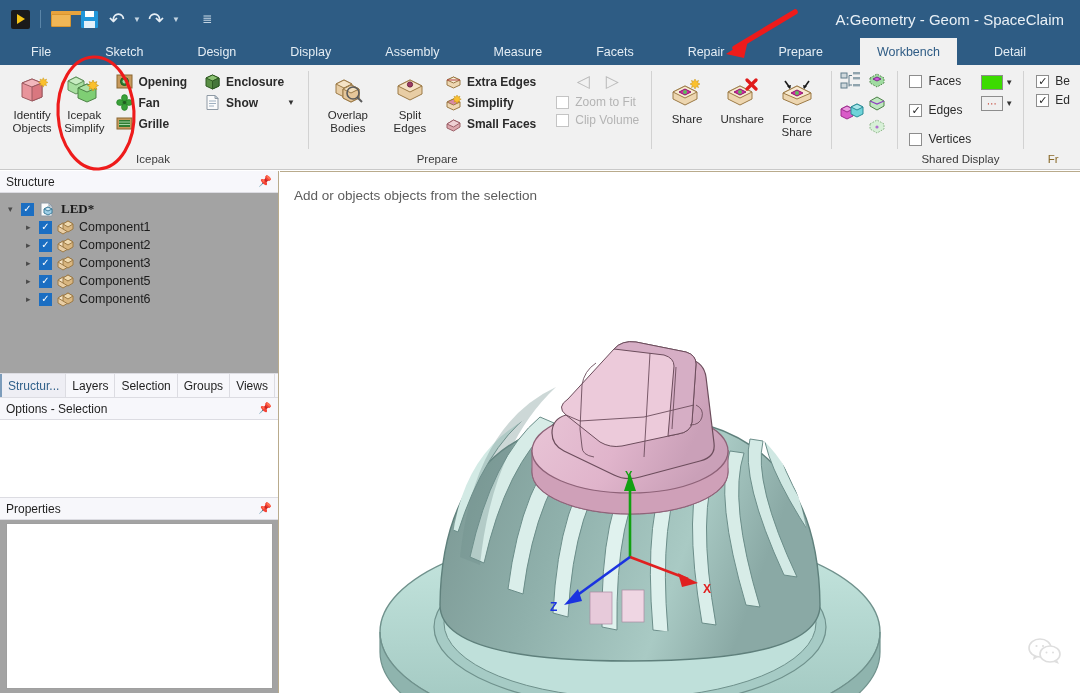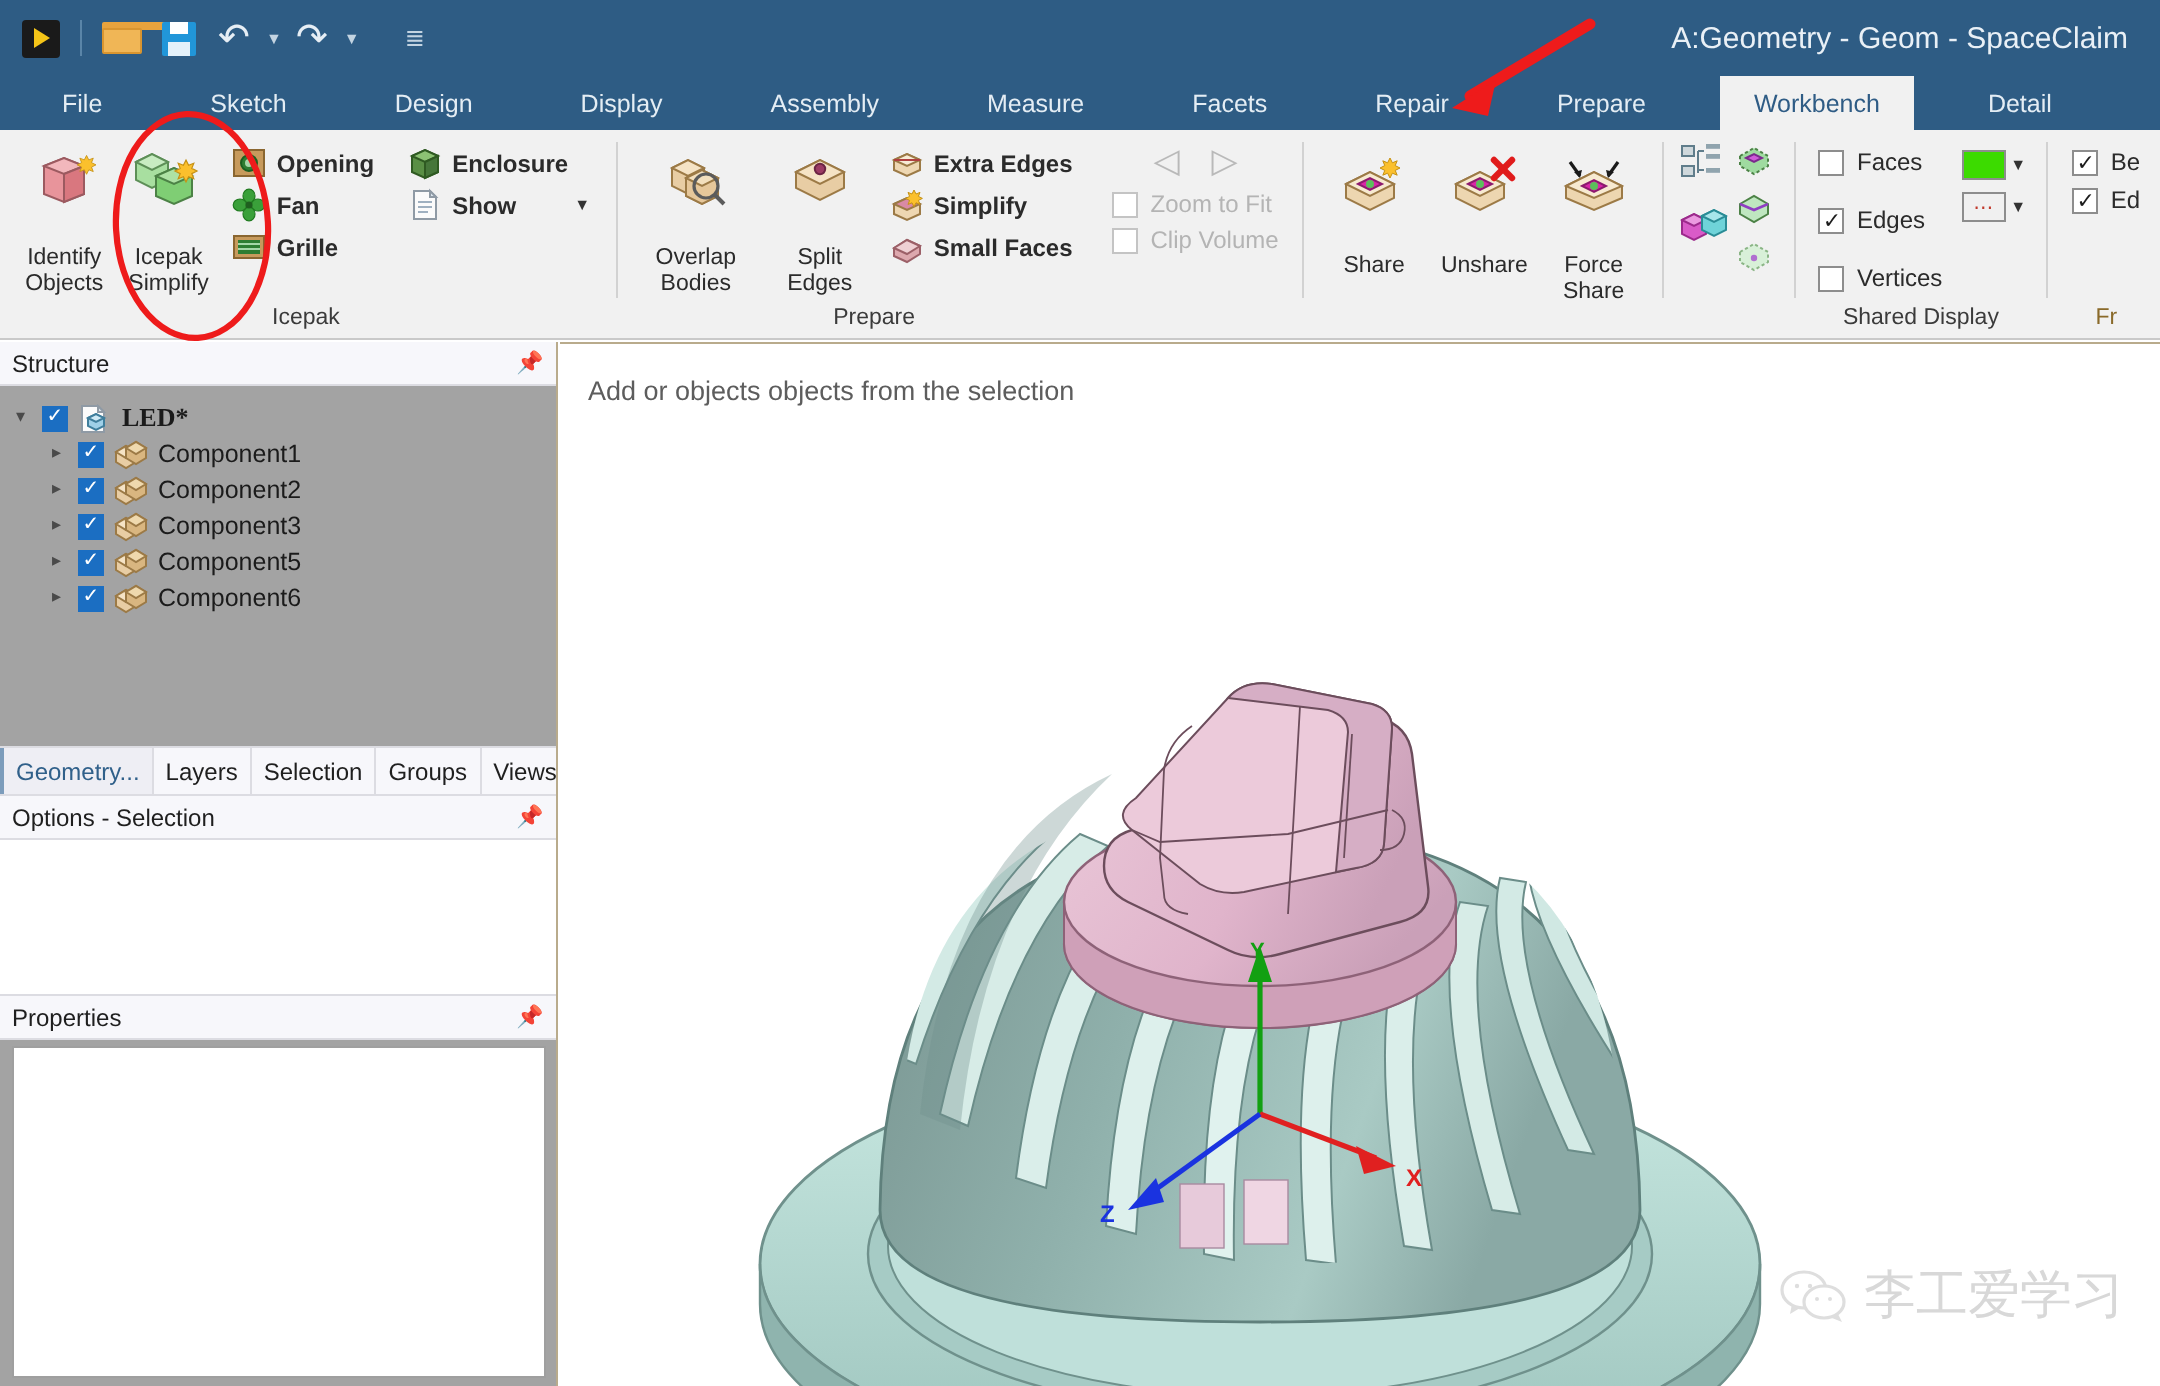--- a/index.html
+++ b/index.html
@@ -66,21 +66,21 @@
   .rgroup-inner { display: flex; align-items: flex-start; padding: 4px 6px 0 6px; flex: 1; }
   .rgroup-title {
     text-align: center; font-size: 11.5px; color: #3b3b3b; padding-bottom: 3px; height: 17px;
   }
   .vsep { width: 1px; background: #d2d2d2; margin: 6px 2px 20px 2px; }
 
   .bigbtn {
     width: 62px; display: flex; flex-direction: column; align-items: center;
     padding-top: 3px; cursor: default;
   }
-  .bigbtn .lbl { font-size: 11.5px; color: #2b2b2b; text-align: center; line-height: 13px; margin-top: 17px;}
+  .bigbtn .lbl { font-size: 11.5px; color: #2b2b2b; text-align: center; line-height: 13px; margin-top: 3px;}
   .bigbtn .ic { height: 34px; display: flex; align-items: center; justify-content: center; }
 
   .smallcol { display: flex; flex-direction: column; padding-top: 3px; gap: 2px; }
   .smallbtn { display: flex; align-items: center; gap: 5px; padding: 1px 5px 1px 2px; cursor: default; font-weight: bold; }
   .smallbtn .lbl { font-size: 12px; color: #2b2b2b; white-space: nowrap; }
   .ic16 { width: 17px; height: 17px; flex: 0 0 17px; position: relative; }
 
   .chkrow { display: flex; align-items: center; gap: 6px; padding: 2px 4px; }
   .chk {
     width: 13px; height: 13px; border: 1px solid #8d8d8d; background: #fff;
@@ -619,21 +619,21 @@
               <polygon points="1,6 6,3 11,6 11,11 6,14 1,11" fill="#e8cda4" stroke="#9c7a46"></polygon>
               <polygon points="1,6 6,9 11,6 6,3" fill="#f5e3c5" stroke="#9c7a46"></polygon>
               <polygon points="6,4 11,1 16,4 16,9 11,12 6,9" fill="#d9b680" stroke="#9c7a46"></polygon>
               <polygon points="6,4 11,7 16,4 11,1" fill="#efd9ae" stroke="#9c7a46"></polygon>
             </svg></span>
           <span class="tlabel">Component6</span>
         </div>
       </div>
 
     <div class="tabstrip" id="ptabs">
-        <div class="ptab active">Geometry...</div>
+        <div class="ptab active">Structur...</div>
         <div class="ptab">Layers</div>
         <div class="ptab">Selection</div>
         <div class="ptab">Groups</div>
         <div class="ptab">Views</div>
       </div>
 
     <div class="panelhdr" style="border-top:none">
       <span class="t">Options - Selection</span>
       <span class="pin">📌</span>
     </div>
@@ -744,21 +744,20 @@
           <ellipse cx="12" cy="11" rx="11" ry="9" fill="none" stroke="#dedede" stroke-width="1.6"></ellipse>
           <polygon points="6,18 5,23 10,20" fill="#dedede"></polygon>
           <circle cx="8.5" cy="9" r="1.1" fill="#dedede"></circle>
             <circle cx="15" cy="9" r="1.1" fill="#dedede"></circle>
           <ellipse cx="22" cy="17" rx="10" ry="8" fill="#ffffff" stroke="#dedede" stroke-width="1.6"></ellipse>
           <polygon points="29,23 31,27 26,25" fill="#dedede"></polygon>
           <circle cx="18.5" cy="15.5" r="1" fill="#dedede"></circle>
             <circle cx="25" cy="15.5" r="1" fill="#dedede"></circle>
         </svg>
       </span>
-      <span>李工爱学习</span>
     </div>
   </div>
 
   <svg class="annot">
     <ellipse cx="96" cy="113" rx="38" ry="56" fill="none" stroke="#ee1b1b" stroke-width="3.1" transform="rotate(-3 96 113)"></ellipse>
     <g>
       <line x1="795" y1="12" x2="735" y2="48" stroke="#ee1b1b" stroke-width="5.5" stroke-linecap="round"></line>
       <polygon points="726,54 748,40 744,58" fill="#ee1b1b"></polygon>
     </g>
   </svg>

